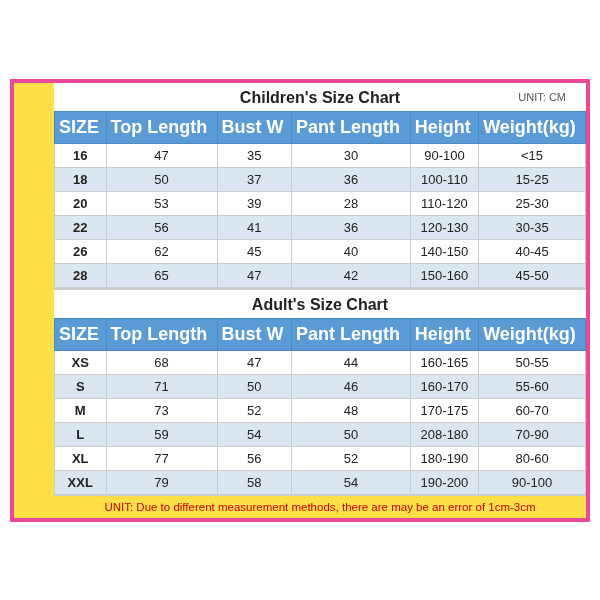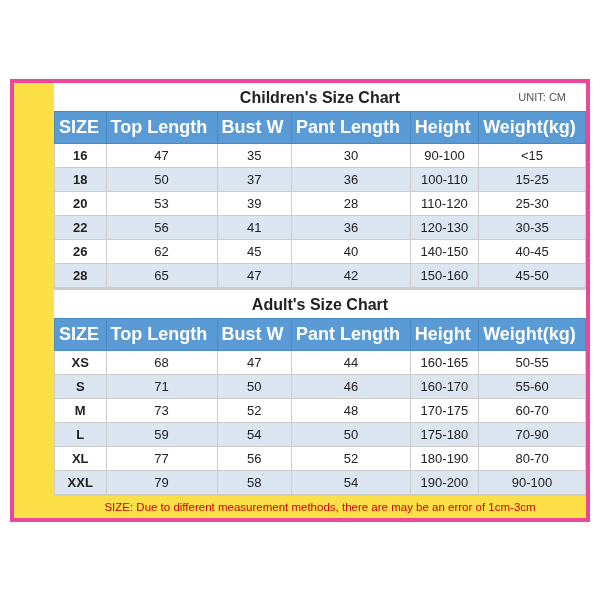--- a/index.html
+++ b/index.html
@@ -198,39 +198,39 @@
           <td>52</td>
           <td>48</td>
           <td>170-175</td>
           <td>60-70</td>
         </tr>
         <tr>
           <td>L</td>
           <td>59</td>
           <td>54</td>
           <td>50</td>
-          <td>175-180</td>
+          <td>208-180</td>
           <td>70-90</td>
         </tr>
         <tr>
           <td>XL</td>
           <td>77</td>
           <td>56</td>
           <td>52</td>
           <td>180-190</td>
-          <td>80-70</td>
+          <td>80-60</td>
         </tr>
         <tr>
           <td>XXL</td>
           <td>79</td>
           <td>58</td>
           <td>54</td>
           <td>190-200</td>
           <td>90-100</td>
         </tr>
       </tbody>
   </table>
 
   <div class="tips-row">
-    <span>SIZE: Due to different measurement methods, there are may be an error of 1cm-3cm</span>
+    <span>UNIT: Due to different measurement methods, there are may be an error of 1cm-3cm</span>
   </div>
 
 </div>
 
 </body></html>

